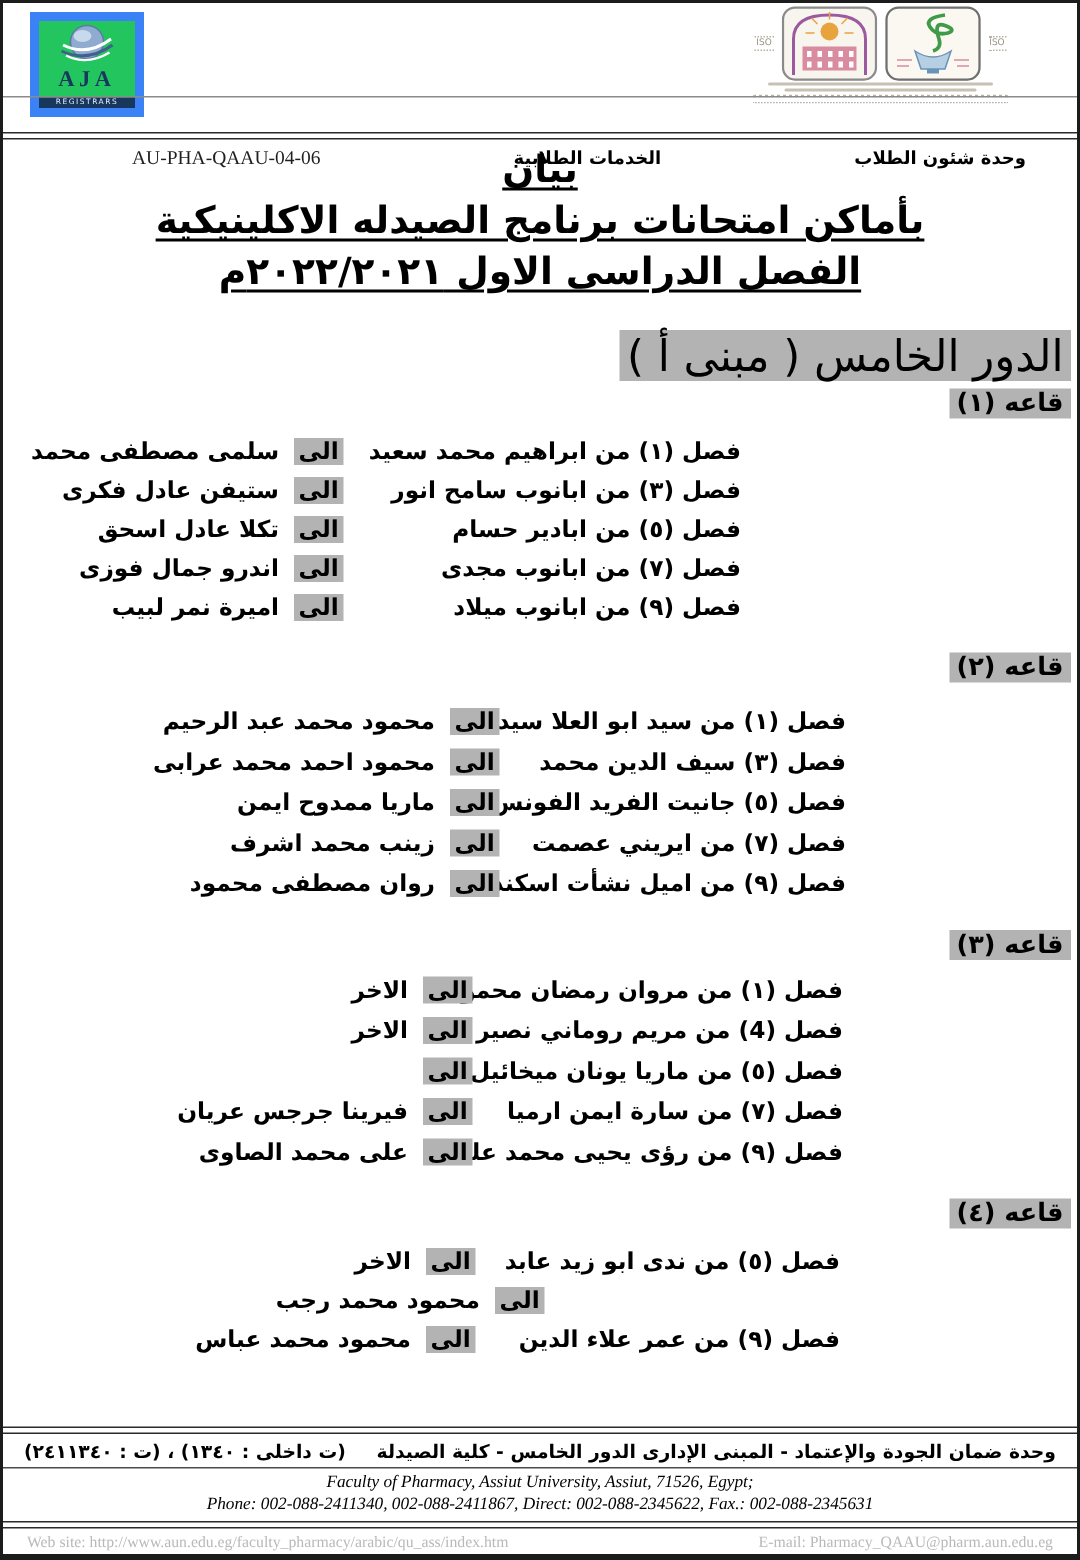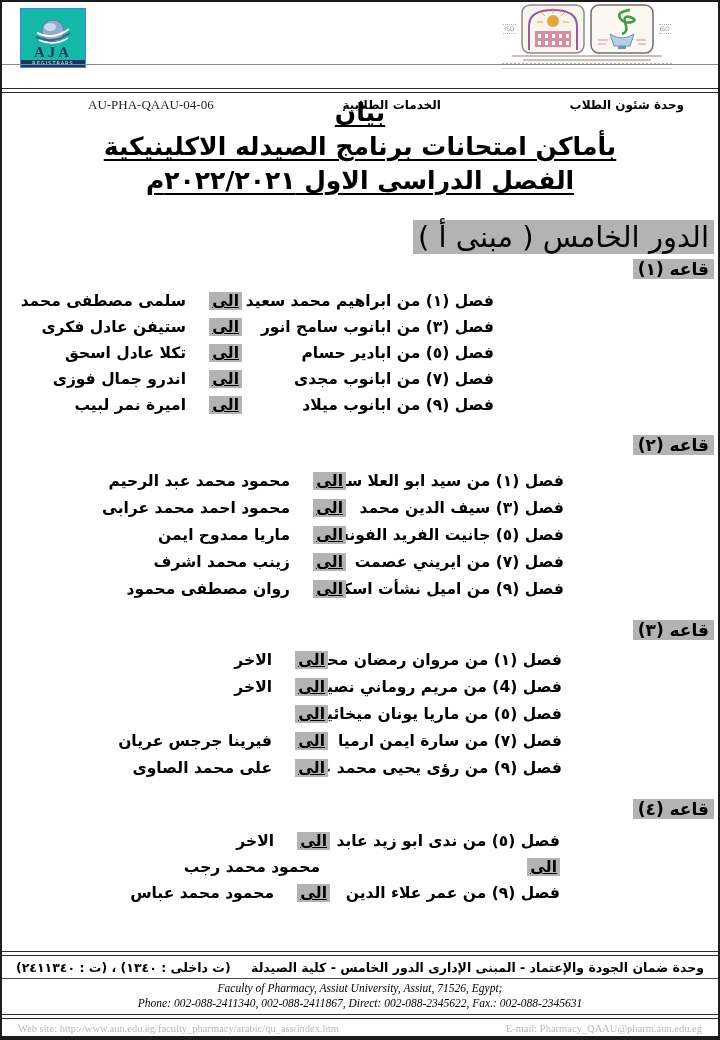--- a/index.html
+++ b/index.html
@@ -8,22 +8,22 @@
     background:#fff;
     border:2px solid #1c1c1c;border-bottom-width:4px;
     font-family:"DejaVu Sans","Liberation Sans",sans-serif;
     display:flex;flex-direction:column;overflow:hidden;
     color:#000;
   }
   
   .header{position:relative;height:92px;flex:none;}
   .aja{
     position:absolute;left:18px;top:6px;width:64px;height:58px;
-    background:#14b8a6;border:1px solid #3b82f6;
-    display:flex;flex-direction:column;align-items:center;justify-content:flex-end;
+    background:#22c55e;border:6px solid #3b82f6;
+    display:flex;flex-direction:column;align-items:center;justify-content:space-between;
   }
   .aja svg{display:block;margin-top:2px;}
   .aja-text{font-family:"Liberation Serif","DejaVu Serif",serif;color:#17375e;font-size:15px;line-height:14px;letter-spacing:3px;font-weight:bold;}
   .aja-banner{background:#17375e;color:#e8eef6;font-size:5px;line-height:7px;width:100%;text-align:center;letter-spacing:1px;margin-top:1px;}
   .emblems{position:absolute;right:16px;top:2px;width:230px;}
   .emblem-row{display:flex;justify-content:center;align-items:center;gap:5px;}
   .iso{font-size:6px;color:#9a9488;line-height:6px;border-top:1px dotted #b9b2a4;border-bottom:1px dotted #b9b2a4;padding:1px 1px;}
   .emblem{display:block;}
   .caption{margin-top:1px;display:flex;flex-direction:column;align-items:center;gap:2px;}
   .caption i{display:block;height:2px;background:#c7c0b4;border-radius:1px;}
@@ -43,21 +43,21 @@
   .hall-name{flex:none;direction:rtl;text-align:right;margin:16px 4px 0 0;font-size:17px;font-weight:bold;line-height:22px;}
   .hall-name.first{margin-top:6px;}
   .rows{flex:none;direction:rtl;font-weight:bold;font-size:15.5px;margin-top:8px;}
   .row{display:grid;grid-template-columns:var(--fw) 46px 1fr;line-height:26px;align-items:center;}
   .h1{margin-right:224px;--fw:252px;}
   .h2{margin-right:154px;--fw:218px;margin-top:12px;}
   .h3{margin-right:156px;--fw:234px;margin-top:6px;}
   .h4{margin-right:158px;--fw:230px;}
   .h2 .row,.h3 .row{line-height:27px;}
   .fasl{text-align:right;white-space:nowrap;}
-  .ila{text-align:right;text-decoration:underline;}
+  .ila{text-align:left;}
   .ila span{background:#b3b3b3;padding:0 3px;}
   .to{text-align:right;padding-right:10px;white-space:nowrap;}
   
   .footer{margin-top:auto;flex:none;}
   .f-dbl{height:3px;border-top:1px solid #2b2b2b;border-bottom:1px solid #2b2b2b;}
   .f-ar{display:flex;direction:rtl;justify-content:space-between;align-items:center;padding:4px 14px 3px;font-size:12.5px;font-weight:bold;}
   .f-thin{border-top:1px solid #4a4a4a;}
   .f-en{text-align:center;font-family:"Liberation Serif","DejaVu Serif",serif;font-style:italic;font-size:11.5px;line-height:15px;padding:2px 0 3px;}
   .f-faded{display:flex;justify-content:space-between;color:#b9b9b9;font-size:10.5px;font-family:"Liberation Serif","DejaVu Serif",serif;padding:4px 16px 2px;}
 </style>

